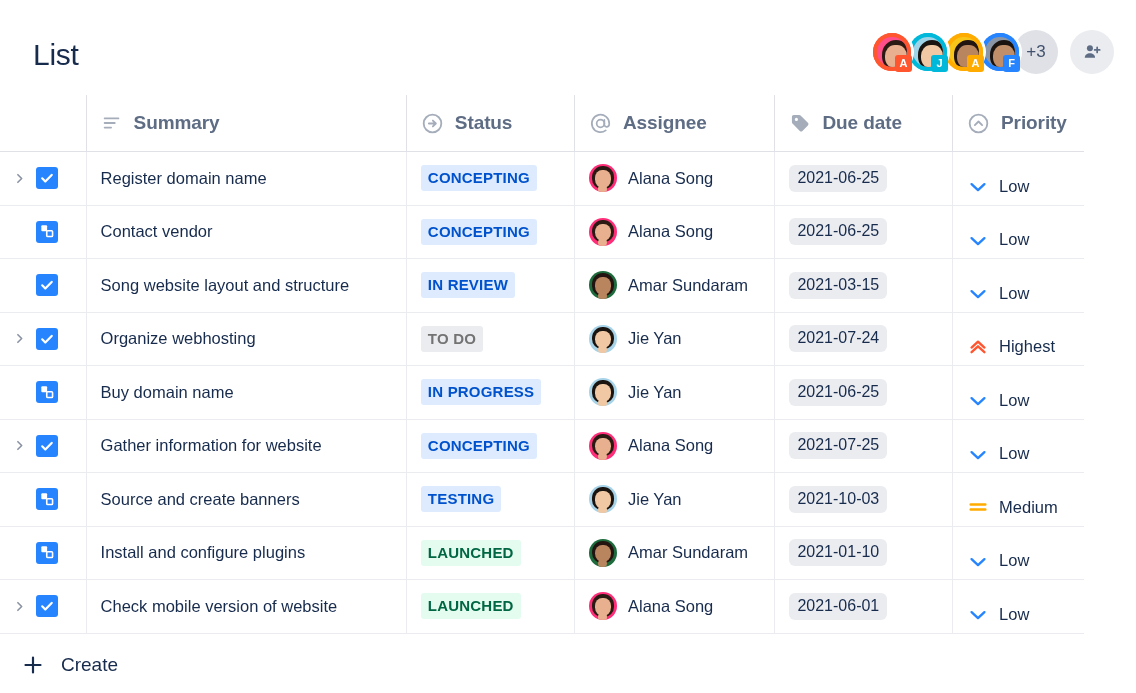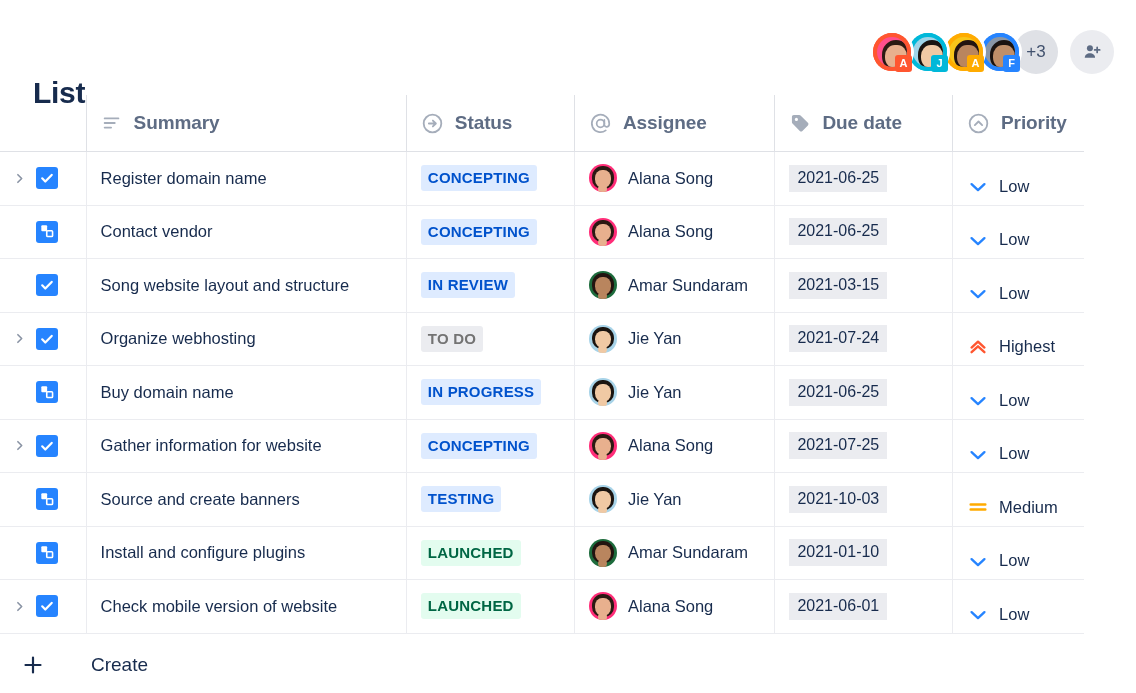--- a/index.html
+++ b/index.html
@@ -19,24 +19,23 @@
 
   
   .page-header {
     position: relative;
     height: 95px;
   }
   .page-title {
     position: absolute;
     left: 33px; top: 38px;
     font-size: 30px;
-    font-weight: bold;
+    font-weight: normal;
     color: #172b4d;
     letter-spacing: -0.3px;
-    margin-top: 38px;
   }
   .avatar-group {
     position: absolute;
     right: 22px; top: 30px;
     display: flex;
     align-items: center;
   }
   .av-stack { display: flex; align-items: center; }
   .av {
     position: relative;
@@ -181,37 +180,36 @@
     overflow: hidden;
   }
   .assignee-name { font-size: 16.5px; color: #172b4d; }
 
   .due-pill {
     display: inline-block;
     background: #ebecf0;
     color: #172b4d;
     font-size: 16px;
     padding: 4px 8px 5px 8px;
-    border-radius: 0;
+    border-radius: 6px;
   }
 
   .prio-cell { display: flex; align-items: center; margin-top: 16px; }
   .prio-icon { width: 22px; height: 22px; margin-right: 10px; flex: 0 0 22px; display: flex; align-items: center; justify-content: center; }
   .prio-label { font-size: 16.5px; color: #172b4d; }
 
   
   .create-bar {
     position: absolute;
     left: 0; bottom: 0;
     width: 1136px; height: 56px;
     display: flex; align-items: center;
     padding-left: 20px;
     background: #fff;
     cursor: pointer;
-    gap: 30px;
   }
   .create-plus { width: 26px; height: 26px; display: flex; align-items: center; justify-content: center; color: #172b4d; }
   .create-label { font-size: 19px; color: #172b4d; margin-left: 15px; }
 
   
   .f-bg { position: absolute; inset: 0; }
   .f-hair { position: absolute; border-radius: 50% 50% 45% 45%; }
   .f-skin { position: absolute; border-radius: 46% 46% 50% 50%; }
   .f-neck { position: absolute; border-radius: 6px; }
 </style>

